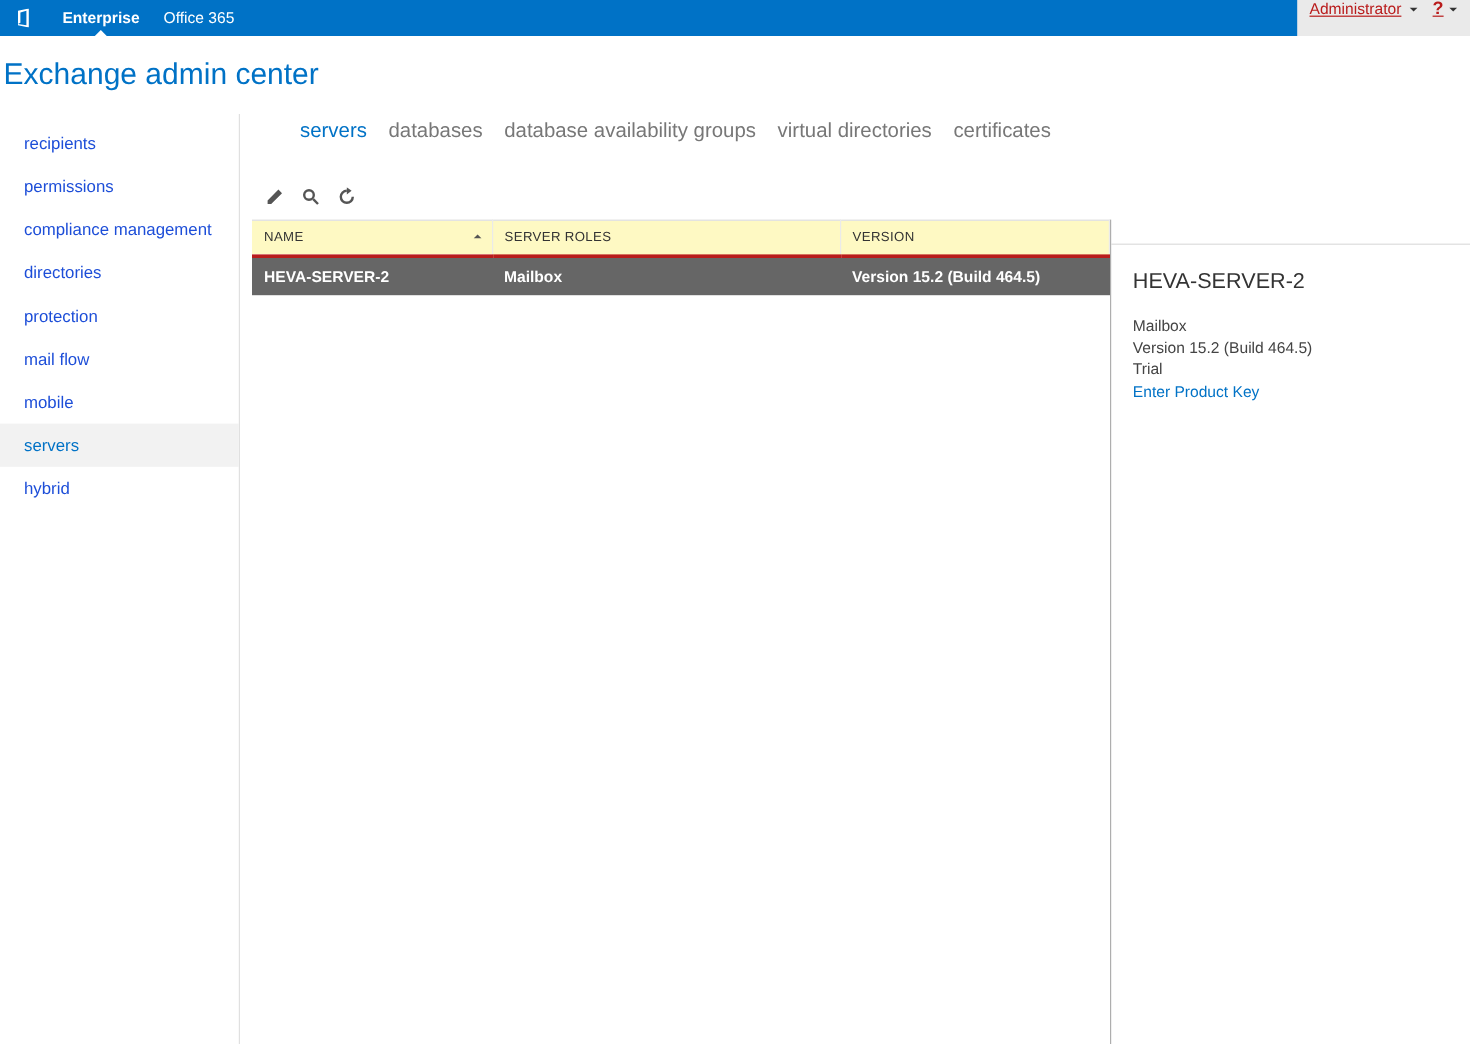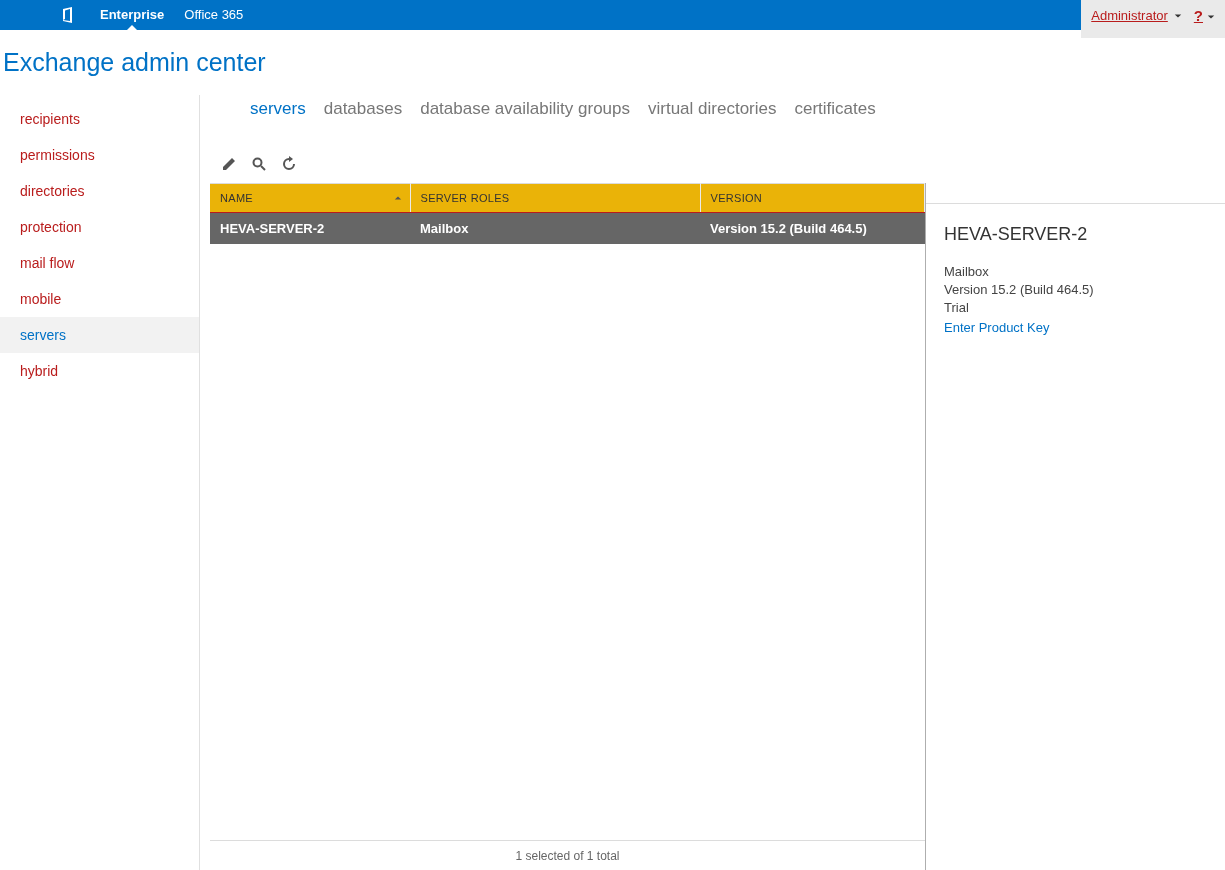--- a/index.html
+++ b/index.html
@@ -1,49 +1,49 @@
 <!DOCTYPE html>
 <html><head>
 <meta charset="utf-8">
 <style>
   * { box-sizing: border-box; margin: 0; padding: 0; }
   html, body { width: 1225px; height: 870px; font-family: "Segoe UI", Arial, sans-serif; background: #fff; color: #333; }
   
-  .topbar { height: 30px; background: #0072c6; display: flex; align-items: center; color: #fff; position: relative; padding-left: 48px; }
+  .topbar { height: 30px; background: #0072c6; display: flex; align-items: flex-end; color: #fff; position: relative; }
   .topbar .logo { width: 28px; height: 30px; display: flex; align-items: center; justify-content: center; margin-left: 6px; }
   .topbar .logo svg { width: 16px; height: 16px; fill: #fff; }
   .topbar .nav { display: flex; align-items: center; margin-left: 8px; }
   .topbar .nav a { color: #fff; text-decoration: none; font-size: 13px; padding: 0 10px; height: 30px; line-height: 30px; cursor: pointer; }
   .topbar .nav a.active { font-weight: 600; position: relative; }
   .topbar .nav a.active::after { content: ""; position: absolute; bottom: -1px; left: 50%; transform: translateX(-50%); width: 0; height: 0; border-left: 6px solid transparent; border-right: 6px solid transparent; border-bottom: 6px solid #fff; }
   .topbar .right { margin-left: auto; height: 46px; display: flex; align-items: center; background: #eaeaea; color: #b91c1c; padding: 0 10px; text-decoration: underline; }
   .topbar .right .user { font-size: 13px; display: flex; align-items: center; cursor: pointer; margin-right: 12px; }
   .topbar .right .caret { margin-left: 6px; }
   .topbar .right .help { font-weight: bold; font-size: 15px; cursor: pointer; display: flex; align-items: center; }
   .caret-svg { width: 8px; height: 8px; }
   
   .title { padding: 18px 0 18px 3px; font-size: 25px; color: #0072c6; font-weight: 400; }
   
   .content { display: flex; height: calc(870px - 30px - 64px); }
   .sidebar { width: 200px; border-right: 1px solid #e0e0e0; padding-top: 6px; }
-  .sidebar .item { display: block; padding: 10px 0 10px 20px; font-size: 14px; color: #b91c1c; cursor: pointer; }
+  .sidebar .item { display: block; padding: 10px 0 10px 20px; font-size: 14px; color: #1d4ed8; cursor: pointer; }
   .sidebar .item.selected { background: #f2f2f2; color: #0072c6; }
   .main { flex: 1; display: flex; flex-direction: column; padding-left: 10px; }
   .tabs { display: flex; gap: 18px; padding: 4px 0 18px 40px; }
   .tabs a { font-size: 17px; color: #777; text-decoration: none; cursor: pointer; }
   .tabs a.active { color: #0072c6; }
   
   .toolbar { display: flex; gap: 12px; padding: 20px 0 8px 10px; }
   .toolbar .tbtn { width: 18px; height: 18px; cursor: pointer; display: flex; align-items: center; justify-content: center; color: #555; }
   .toolbar .tbtn svg { width: 16px; height: 16px; fill: #555; }
   
   .gridwrap { display: flex; flex: 1; min-height: 0; }
   .grid { flex: 1; display: flex; flex-direction: column; }
   .grid table { width: 100%; border-collapse: collapse; }
-  .grid th { text-align: left; font-size: 11px; font-weight: 400; letter-spacing: 0.3px; color: #333; padding: 8px 10px; border-top: 1px solid #dcdcdc; border-bottom: 1px solid #b91c1c; border-right: 1px solid #eaeaea; background: #eab308; }
+  .grid th { text-align: left; font-size: 11px; font-weight: 400; letter-spacing: 0.3px; color: #333; padding: 8px 10px; border-top: 1px solid #dcdcdc; border-bottom: 3px solid #b91c1c; border-right: 1px solid #eaeaea; background: #fef9c3; }
   .grid th.sorted { position: relative; }
   .grid th.sorted .sort-ind { position: absolute; right: 8px; top: 50%; transform: translateY(-50%); }
   .grid td { font-size: 13px; padding: 8px 10px; color: #fff; }
   .grid tr.selected td { background: #666; font-weight: 600; }
   .grid .body { flex: 1; overflow: auto; }
   .grid .footer { border-top: 1px solid #dcdcdc; text-align: center; font-size: 12px; color: #666; padding: 8px 0; }
   .details { width: 300px; border-left: 1px solid #aeaeae; padding: 20px 10px 0 18px; }
   .details .border-top { border-top: 1px solid #dcdcdc; height: 0; margin-bottom: 20px; margin-left: -18px; margin-right: -10px;}
   .details h2 { font-size: 18px; font-weight: 400; color: #333; margin-bottom: 18px; }
   .details .line { font-size: 13px; color: #444; line-height: 1.4; }
@@ -82,20 +82,21 @@
   </div>
 </div>
 
 <div class="title">Exchange admin center</div>
 
 <div class="content">
 
   <div class="sidebar">
     <a class="item">recipients</a>
     <a class="item">permissions</a>
+    <a class="item">compliance management</a>
     <a class="item">directories</a>
     <a class="item">protection</a>
     <a class="item">mail flow</a>
     <a class="item">mobile</a>
     <a class="item selected">servers</a>
     <a class="item">hybrid</a>
   </div>
 
   <div class="main">
     <div class="tabs">
@@ -164,21 +165,20 @@
               </colgroup>
             <tbody>
               <tr class="selected">
                 <td>HEVA-SERVER-2</td>
                 <td>Mailbox</td>
                 <td>Version 15.2 (Build 464.5)</td>
               </tr>
             </tbody>
           </table>
         </div>
-        <div class="footer">1 selected of 1 total</div>
       </div>
 
       <div class="details">
         <div class="border-top"></div>
         <h2>HEVA-SERVER-2</h2>
         <div class="line">Mailbox</div>
         <div class="line">Version 15.2 (Build 464.5)</div>
         <div class="line">Trial</div>
         <a class="link">Enter Product Key</a>
       </div>

